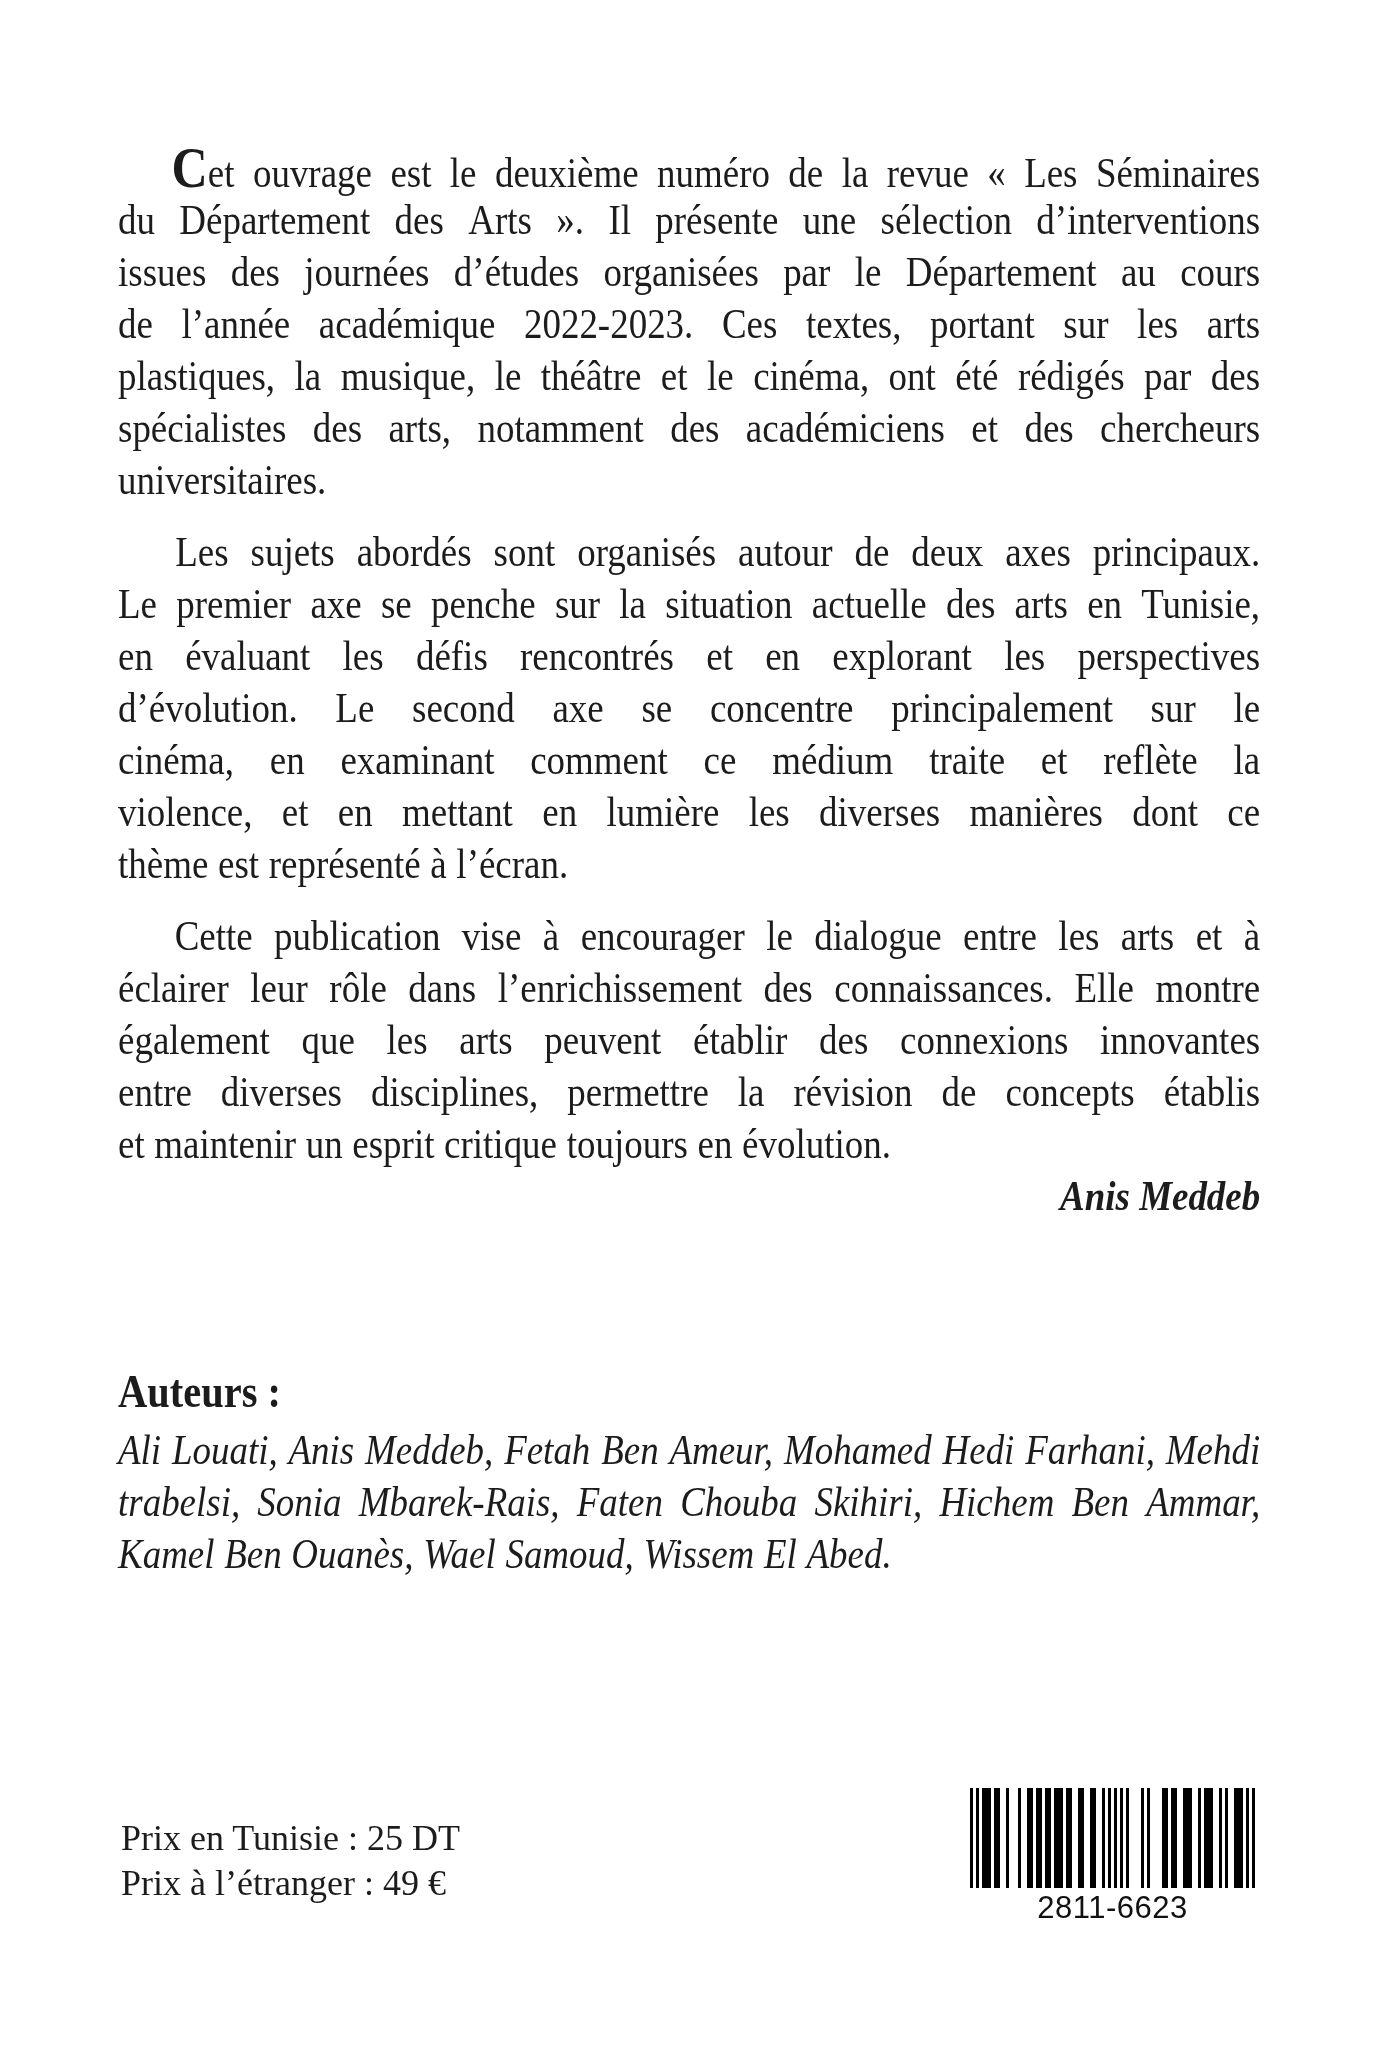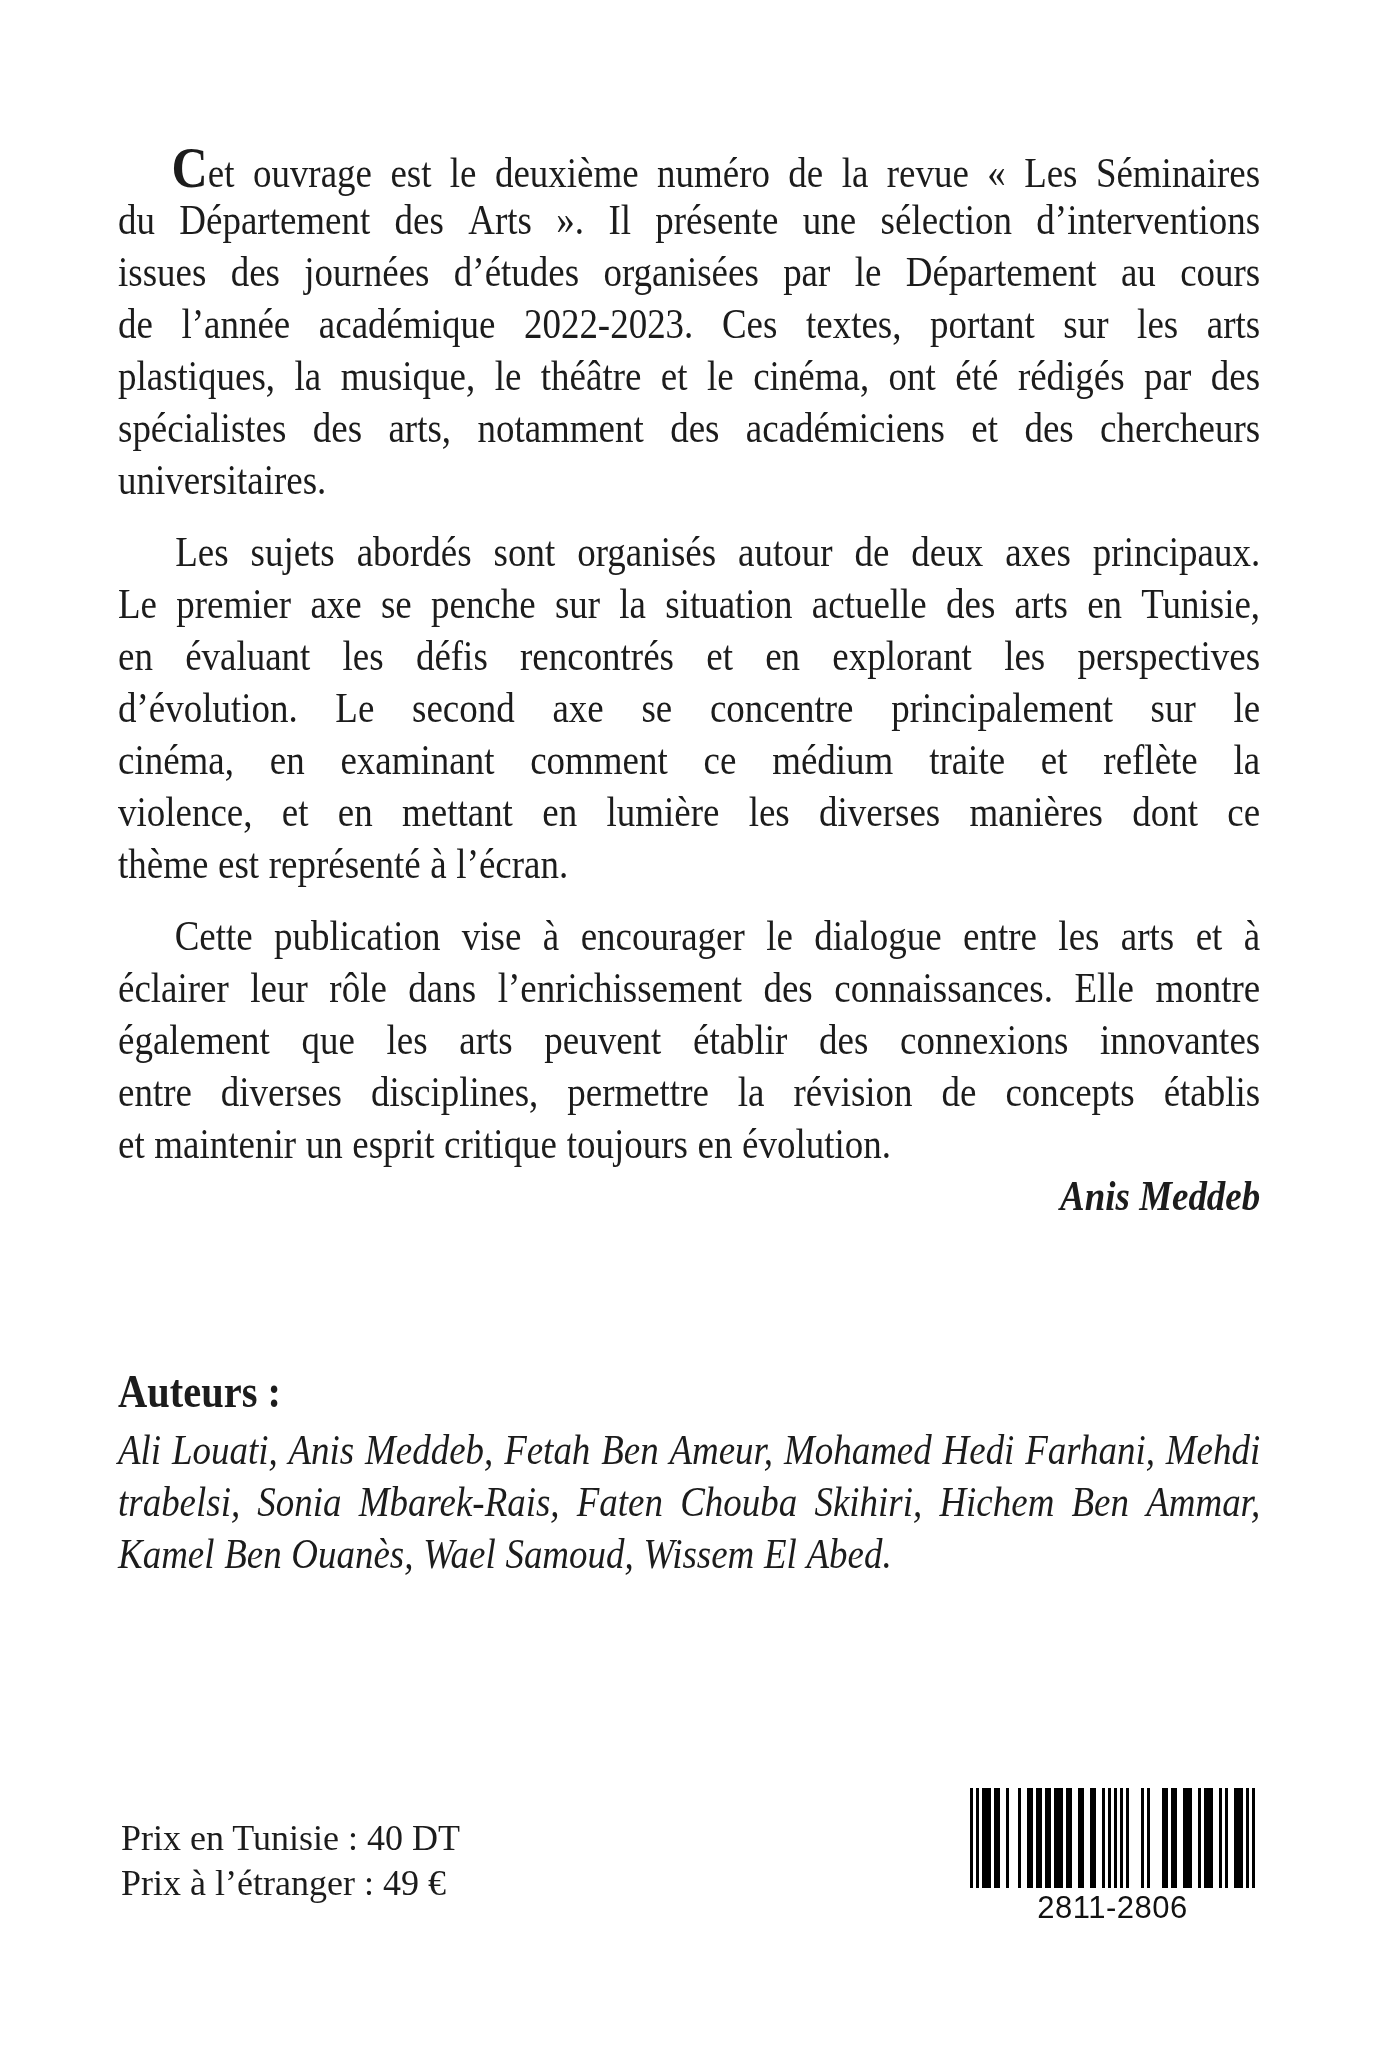--- a/index.html
+++ b/index.html
@@ -336,21 +336,21 @@
           <span>Wael</span>
           <span>Samoud,</span>
           <span>Wissem</span>
           <span>El</span>
           <span>Abed.</span>
         </div>
       </div>
   </section>
 
   <div class="pricing">
-    <div class="price-line">Prix en Tunisie : 40 DT</div>
+    <div class="price-line">Prix en Tunisie : 25 DT</div>
     <div class="price-line">Prix à l’étranger : 49 €</div>
   </div>
 
   <div class="barcode-wrap">
     <div class="barcode-bars" id="barcode-bars">
         <i style="width: 3px; height: 100px; background: rgb(0, 0, 0);"></i>
         <i style="width: 3px; height: 100px; background: transparent;"></i>
         <i style="width: 3px; height: 100px; background: rgb(0, 0, 0);"></i>
         <i style="width: 3px; height: 100px; background: transparent;"></i>
         <i style="width: 3px; height: 100px; background: rgb(0, 0, 0);"></i>
@@ -438,16 +438,16 @@
         <i style="width: 3px; height: 100px; background: transparent;"></i>
         <i style="width: 3px; height: 100px; background: transparent;"></i>
         <i style="width: 3px; height: 100px; background: rgb(0, 0, 0);"></i>
         <i style="width: 3px; height: 100px; background: rgb(0, 0, 0);"></i>
         <i style="width: 3px; height: 100px; background: rgb(0, 0, 0);"></i>
         <i style="width: 3px; height: 100px; background: transparent;"></i>
         <i style="width: 3px; height: 100px; background: rgb(0, 0, 0);"></i>
         <i style="width: 3px; height: 100px; background: transparent;"></i>
         <i style="width: 3px; height: 100px; background: rgb(0, 0, 0);"></i>
       </div>
-    <div class="barcode-number">2811-2806</div>
+    <div class="barcode-number">2811-6623</div>
   </div>
 
 </div>
 
 </body></html>

